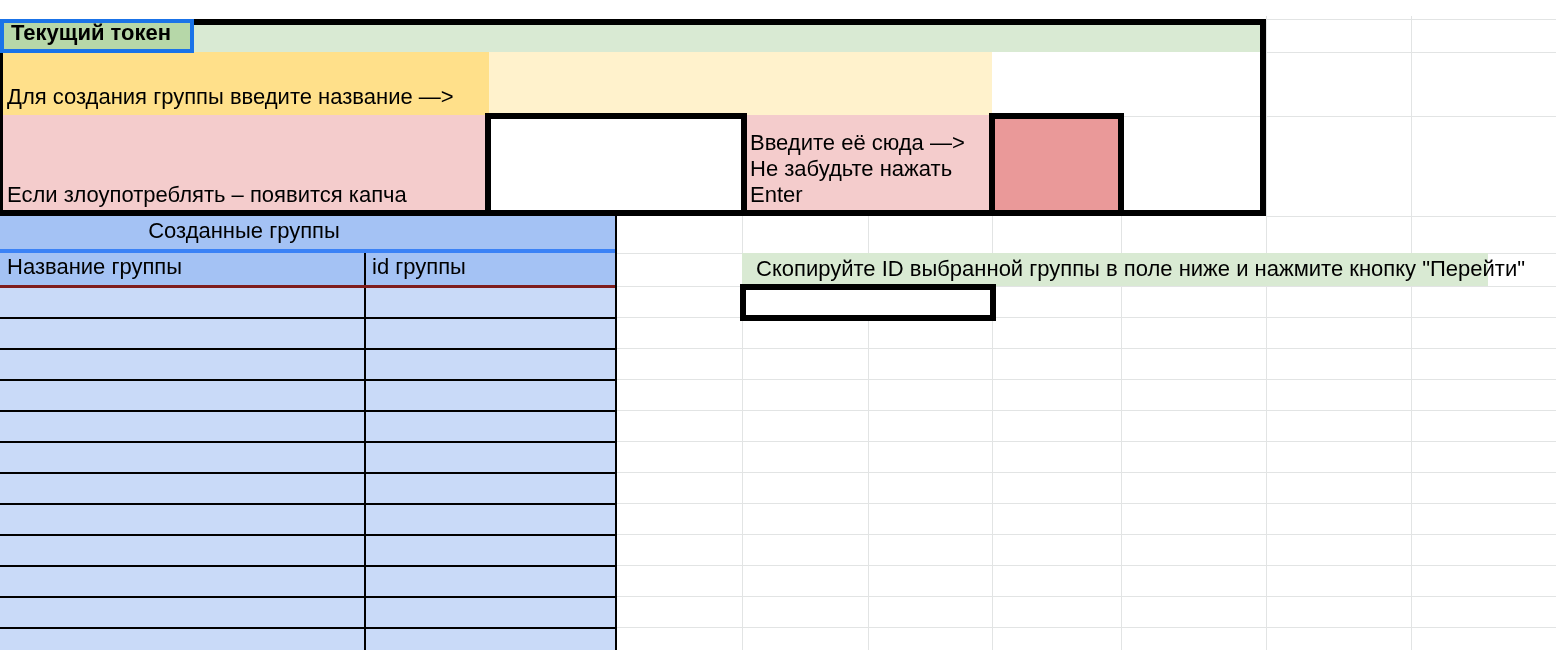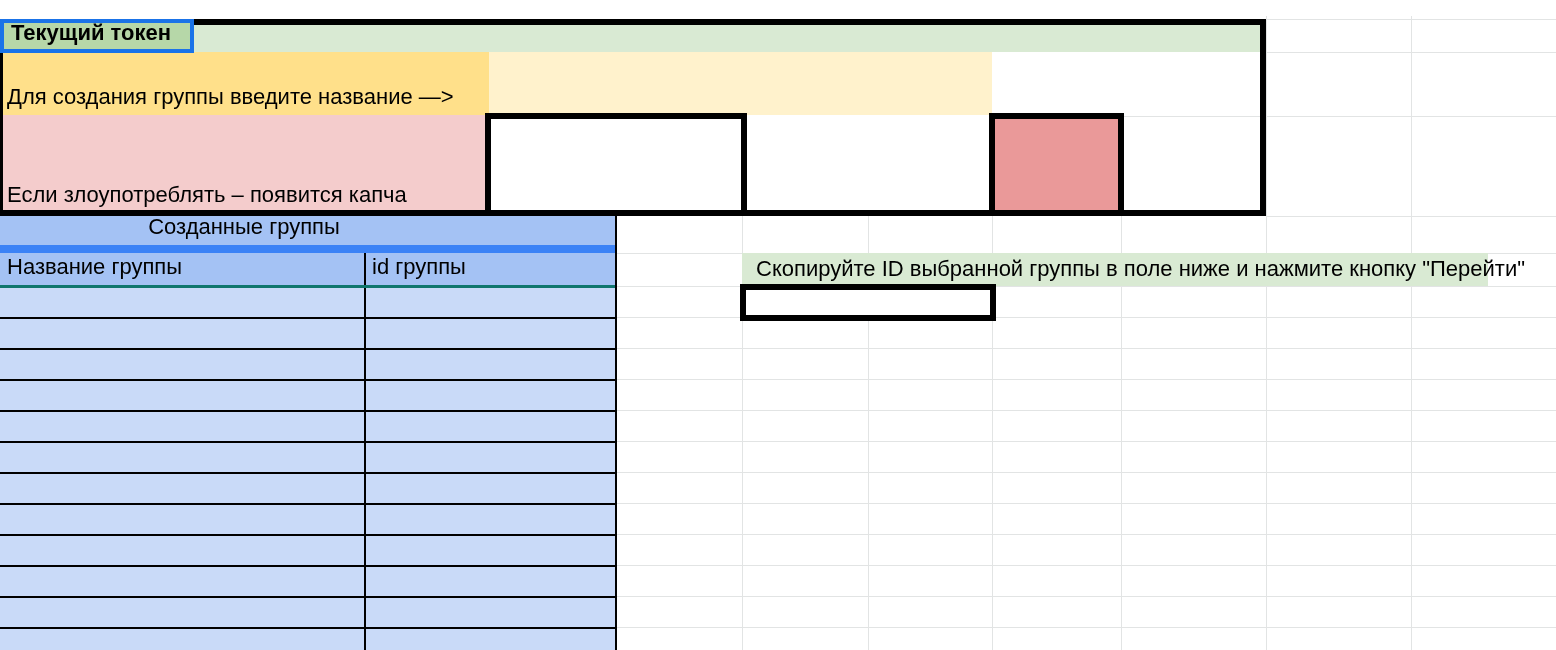--- a/index.html
+++ b/index.html
@@ -33,23 +33,23 @@
       z-index:5;font-weight:bold;padding-bottom:3px;}
   .yellowdark{left:0;top:36px;width:489px;height:63px;background:#ffe08a;text-align:center;}
   .yellowlight{left:489px;top:36px;width:503px;height:63px;background:#fff2cc;}
   .pinkleft{left:0;top:99px;width:489px;height:98px;background:#f4cccc;}
   .pinkright{left:742px;top:99px;width:250px;height:98px;background:#f4cccc;
              flex-direction:column;align-items:flex-start;justify-content:flex-end;padding-left:8px;}
   .band1{left:742px;top:237px;width:746px;height:33px;background:#d9ead3;padding-left:14px;padding-bottom:4px;white-space:nowrap;align-items:flex-end;}
   .band2{left:1121px;top:270px;width:290px;height:33px;background:#d9ead3;justify-content:center;
          padding-left:0;padding-bottom:4px;white-space:nowrap;}
   
-  .thead1{left:0;top:200px;width:617px;height:37px;background:#a4c2f4;border-bottom:8px solid #3b82f6;z-index:2;}
+  .thead1{left:0;top:200px;width:617px;height:37px;background:#a4c2f4;border-bottom:4px solid #3b82f6;z-index:2;}
   .thead1 span{position:absolute;left:244px;bottom:5px;transform:translateX(-50%);white-space:nowrap;}
-  .thead2{left:0;top:237px;width:617px;height:35px;background:#a4c2f4;border-bottom:3px solid #0f766e;
+  .thead2{left:0;top:237px;width:617px;height:35px;background:#a4c2f4;border-bottom:3px solid #7f1d1d;
           z-index:2;display:flex;}
   .thead2 .c1{width:364px;display:flex;align-items:flex-end;padding:0 0 5px 7px;}
   .thead2 .c2{width:253px;border-left:2px solid #000;display:flex;align-items:flex-end;padding:0 0 5px 6px;}
   .tbody{left:0;top:272px;width:617px;height:378px;background:#c9daf8;z-index:2;
          background-image:repeating-linear-gradient(to bottom,transparent 0 29px,#000 29px 31px);}
   .tdivider{left:364px;top:272px;width:2px;height:378px;background:#000;z-index:3;}
   .tright{left:615px;top:200px;width:2px;height:450px;background:#000;z-index:3;}
   #rows-layer{left:0;top:272px;width:617px;height:378px;z-index:4;}
   .trow{position:absolute;left:0;width:617px;height:31px;display:flex;}
   .trow .rc1{width:364px;height:100%;}
@@ -72,20 +72,25 @@
 
   <div class="abs fill row1green"></div>
   <div class="abs fill yellowdark">
     <span>Для создания группы введите название —&gt;</span>
   </div>
   <div class="abs fill yellowlight">
     <span></span>
   </div>
   <div class="abs fill pinkleft">
     <span>Если злоупотреблять – появится капча</span>
+  </div>
+  <div class="abs fill pinkright">
+    <span>Введите её сюда —&gt;</span>
+    <span>Не забудьте нажать</span>
+    <span>Enter</span>
   </div>
   <div class="abs box1">
     <span></span>
   </div>
   <div class="abs redcell"></div>
   <div class="abs formborder"></div>
   <div class="abs fill a1">
     <span>Текущий токен</span>
   </div>
 

